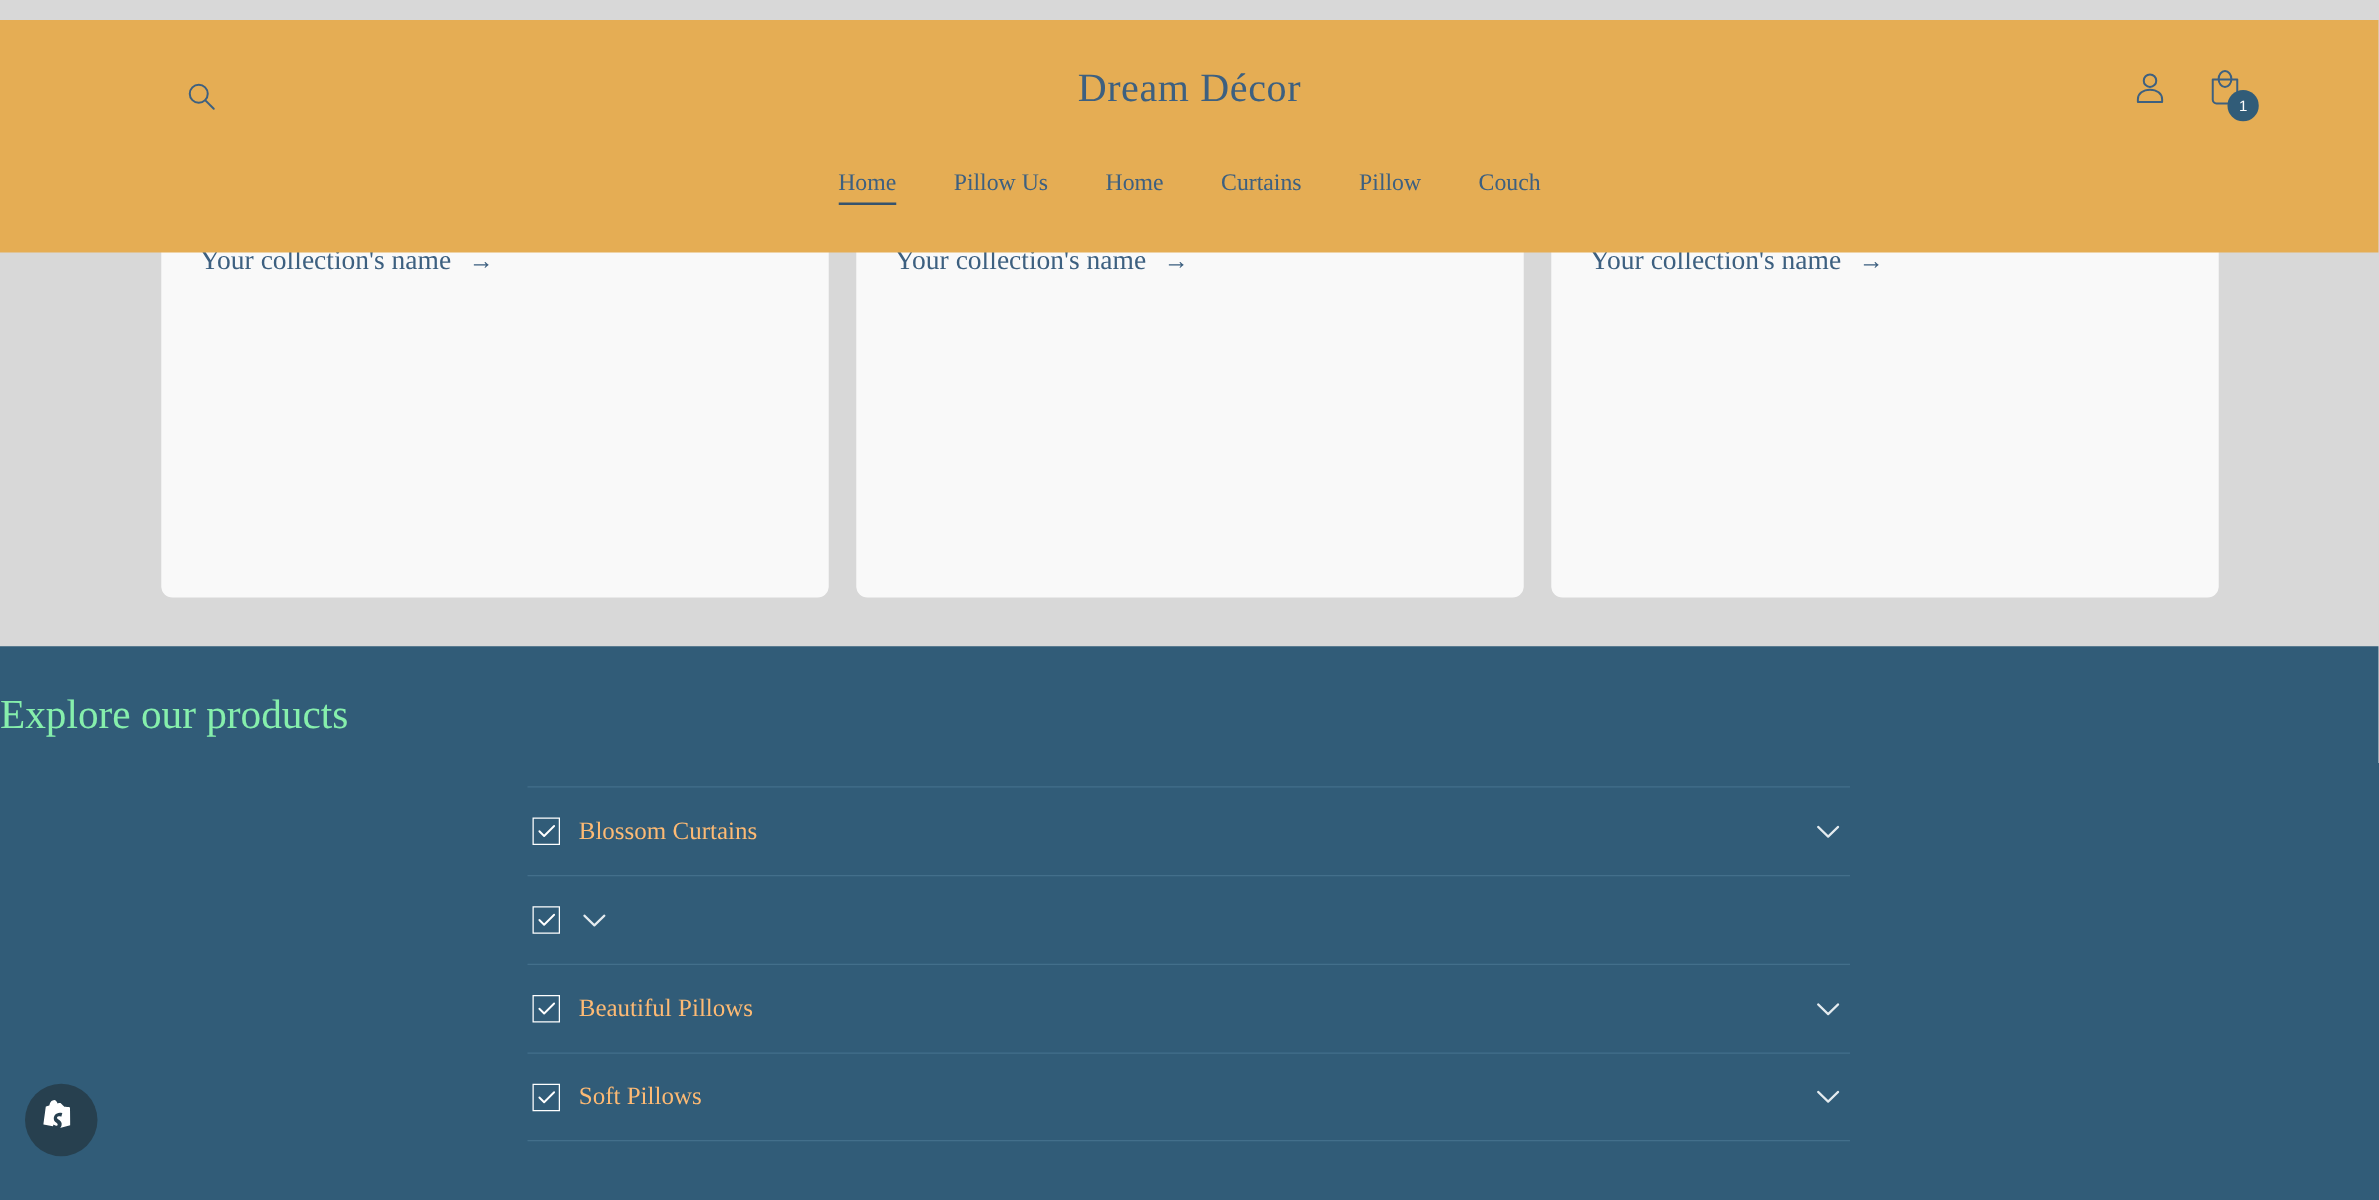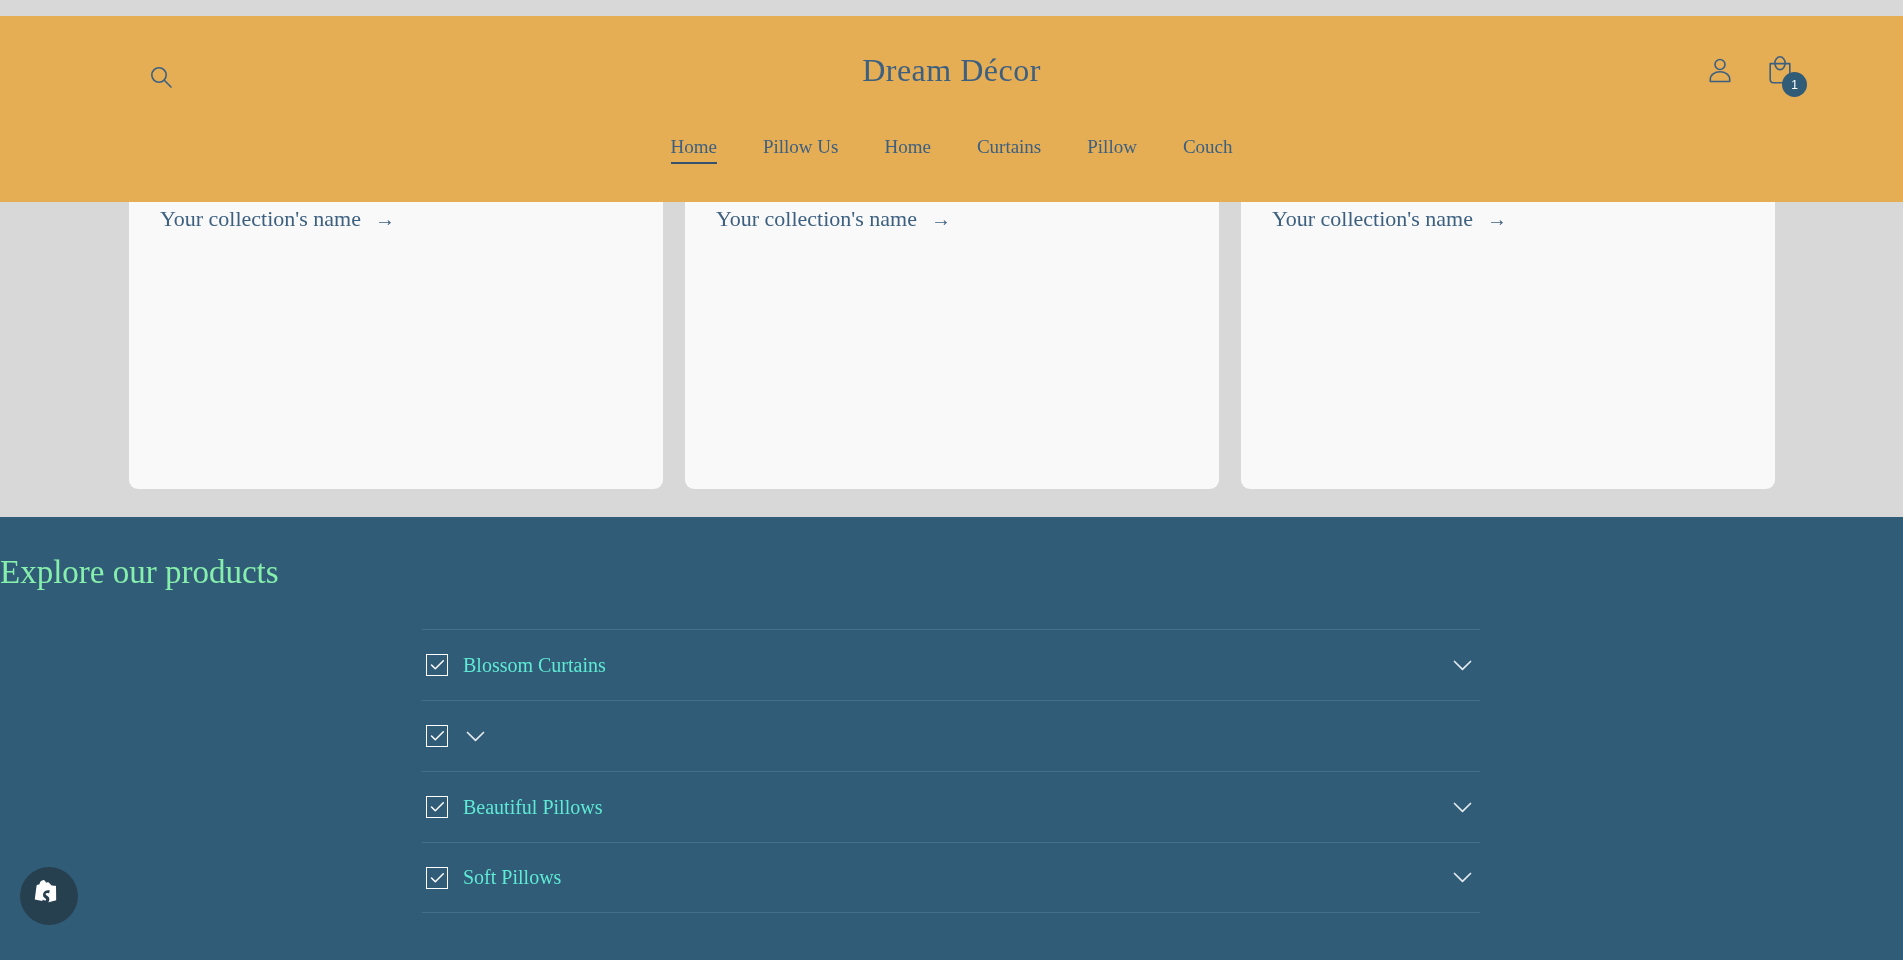--- a/index.html
+++ b/index.html
@@ -138,21 +138,20 @@
     gap: 22px;
   }
   .collection-card {
     width: 534px;
     height: 312px;
     background: #f9f9f9;
     border-radius: 0 0 9px 9px;
     position: relative;
     cursor: pointer;
     overflow: hidden;
-    margin-top: 11px;
   }
   .collection-card-title {
     position: absolute;
     left: 31px;
     top: 29px;
     font-family: "Liberation Serif", "DejaVu Serif", serif;
     font-size: 22px;
     color: #3d6080;
     white-space: nowrap;
   }
@@ -208,21 +207,21 @@
     margin-right: 15px;
     flex: 0 0 auto;
     display: flex;
     align-items: center;
     justify-content: center;
     cursor: pointer;
   }
   .acc-label {
     font-family: "Liberation Serif", "DejaVu Serif", serif;
     font-size: 20px;
-    color: #5eead4;
+    color: #fdba74;
     flex: 1 1 auto;
   }
   .acc-chevron {
     width: 24px;
     height: 24px;
     margin-right: 6px;
     display: flex;
     align-items: center;
     justify-content: center;
     flex: 0 0 auto;

